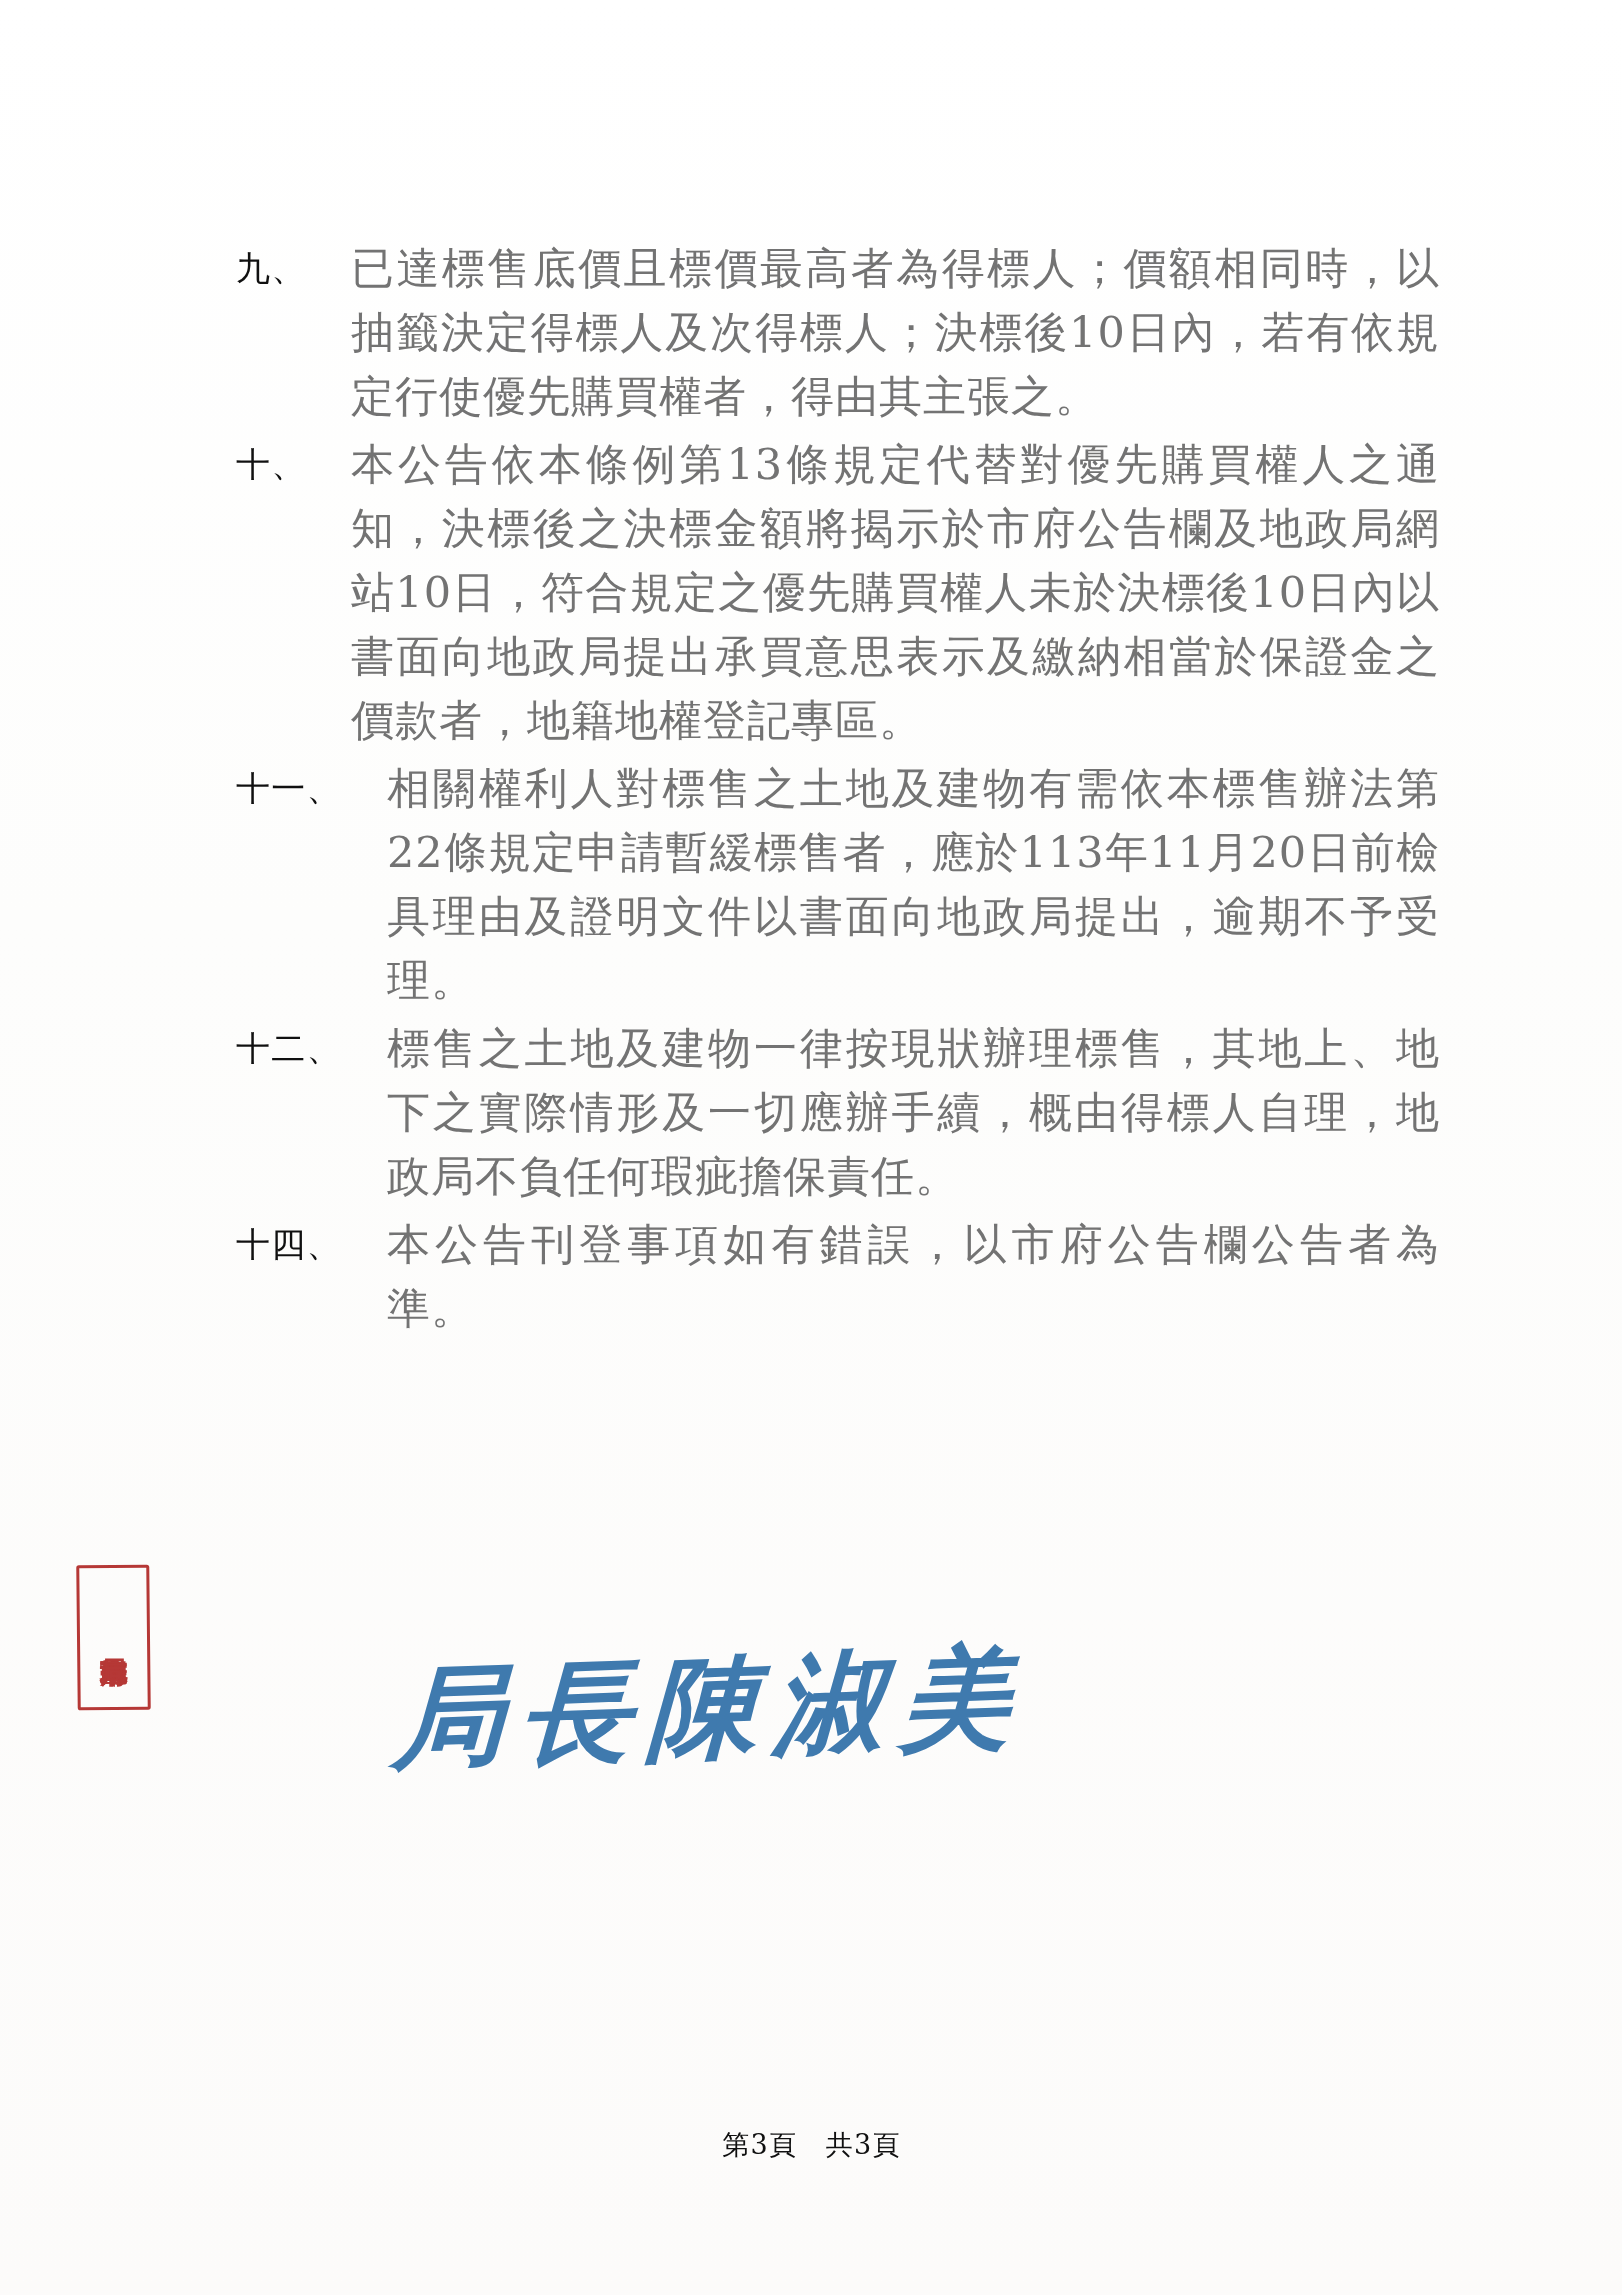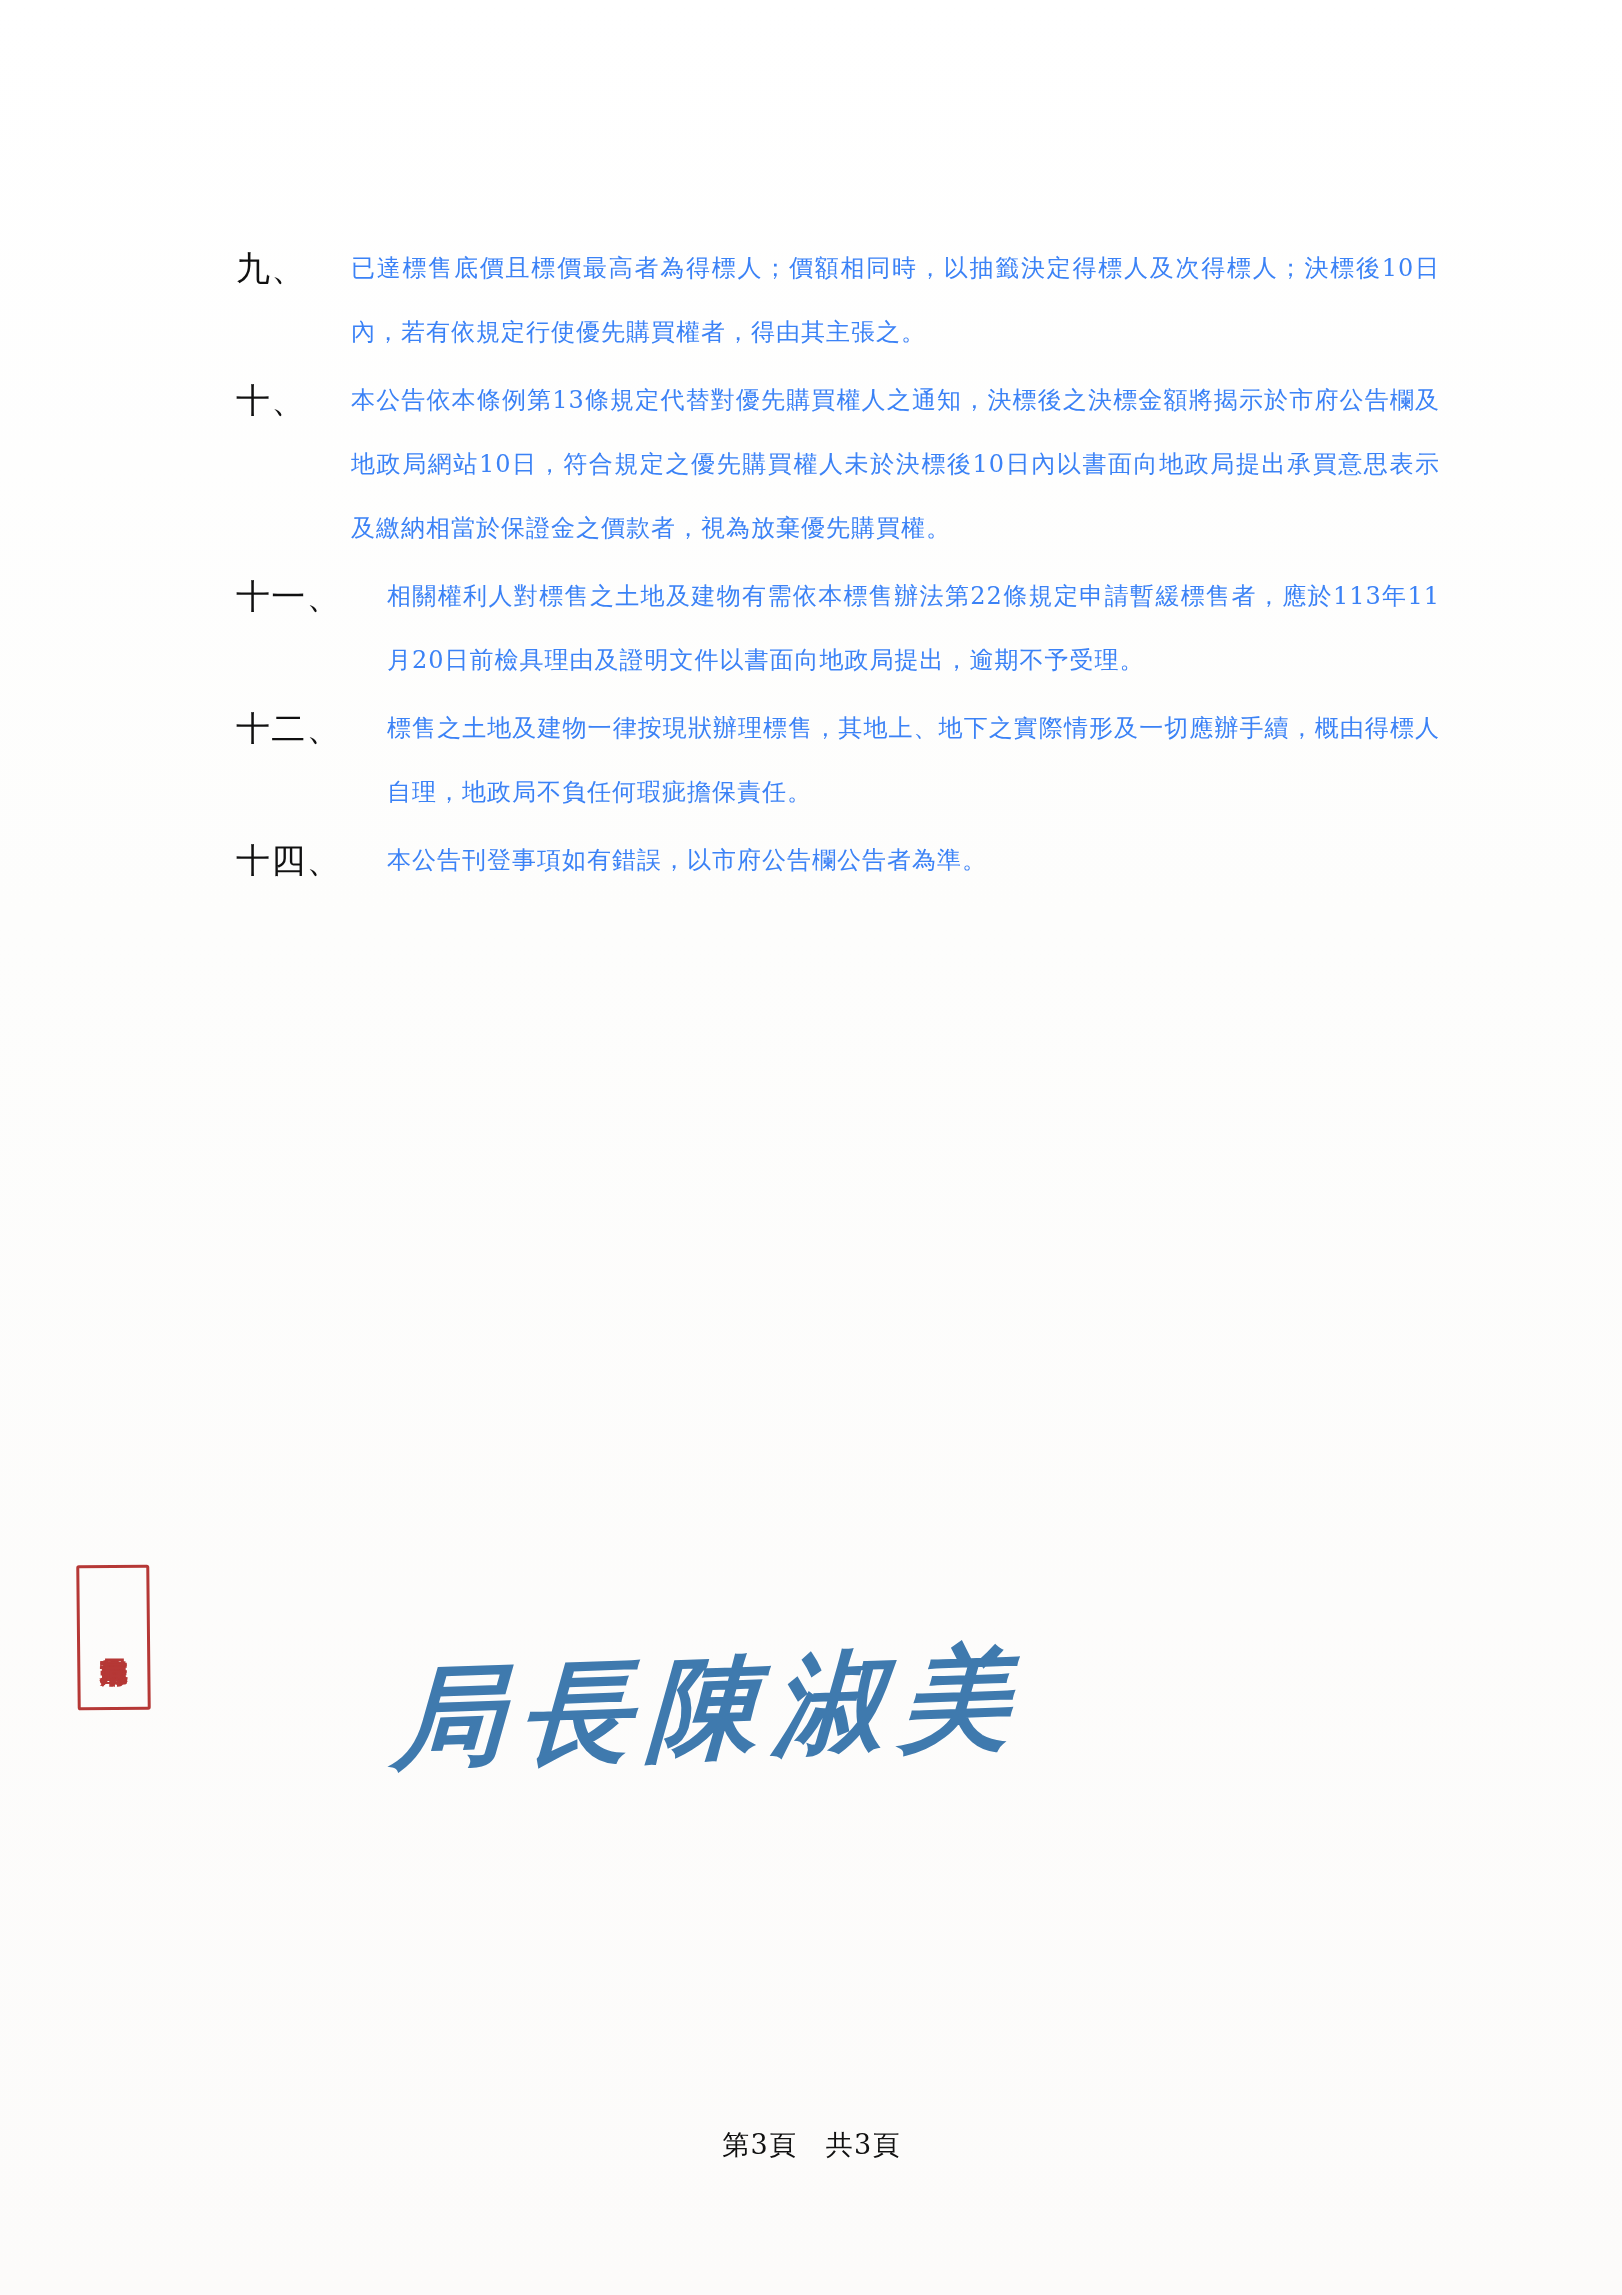--- a/index.html
+++ b/index.html
@@ -41,23 +41,23 @@
     font-size: 34px;
     line-height: 64px;
     letter-spacing: 1.3px;
     color: #101010;
     white-space: nowrap;
   }
   .num-w2 { width: 115px; }
   .num-w3 { width: 151px; }
   .clause-body {
     flex: 1 1 auto;
-    font-size: 24px;
+    font-size: 43px;
     line-height: 64px;
-    color: #3b82f6;
+    color: #737373;
     text-align: justify;
     text-justify: inter-ideograph;
     letter-spacing: 1px;
   }
   .stamp {
     position: absolute;
     left: 77px;
     top: 1565px;
     width: 73px;
     height: 145px;
@@ -118,21 +118,21 @@
 
   <div class="content">
 
     <div class="clause">
       <div class="clause-num num-w2">九、</div>
       <div class="clause-body">已達標售底價且標價最高者為得標人；價額相同時，以抽籤決定得標人及次得標人；決標後10日內，若有依規定行使優先購買權者，得由其主張之。</div>
     </div>
 
     <div class="clause">
       <div class="clause-num num-w2">十、</div>
-      <div class="clause-body">本公告依本條例第13條規定代替對優先購買權人之通知，決標後之決標金額將揭示於市府公告欄及地政局網站10日，符合規定之優先購買權人未於決標後10日內以書面向地政局提出承買意思表示及繳納相當於保證金之價款者，視為放棄優先購買權。</div>
+      <div class="clause-body">本公告依本條例第13條規定代替對優先購買權人之通知，決標後之決標金額將揭示於市府公告欄及地政局網站10日，符合規定之優先購買權人未於決標後10日內以書面向地政局提出承買意思表示及繳納相當於保證金之價款者，地籍地權登記專區。</div>
     </div>
 
     <div class="clause">
       <div class="clause-num num-w3">十一、</div>
       <div class="clause-body">相關權利人對標售之土地及建物有需依本標售辦法第22條規定申請暫緩標售者，應於113年11月20日前檢具理由及證明文件以書面向地政局提出，逾期不予受理。</div>
     </div>
 
     <div class="clause">
       <div class="clause-num num-w3">十二、</div>
       <div class="clause-body">標售之土地及建物一律按現狀辦理標售，其地上、地下之實際情形及一切應辦手續，概由得標人自理，地政局不負任何瑕疵擔保責任。</div>

